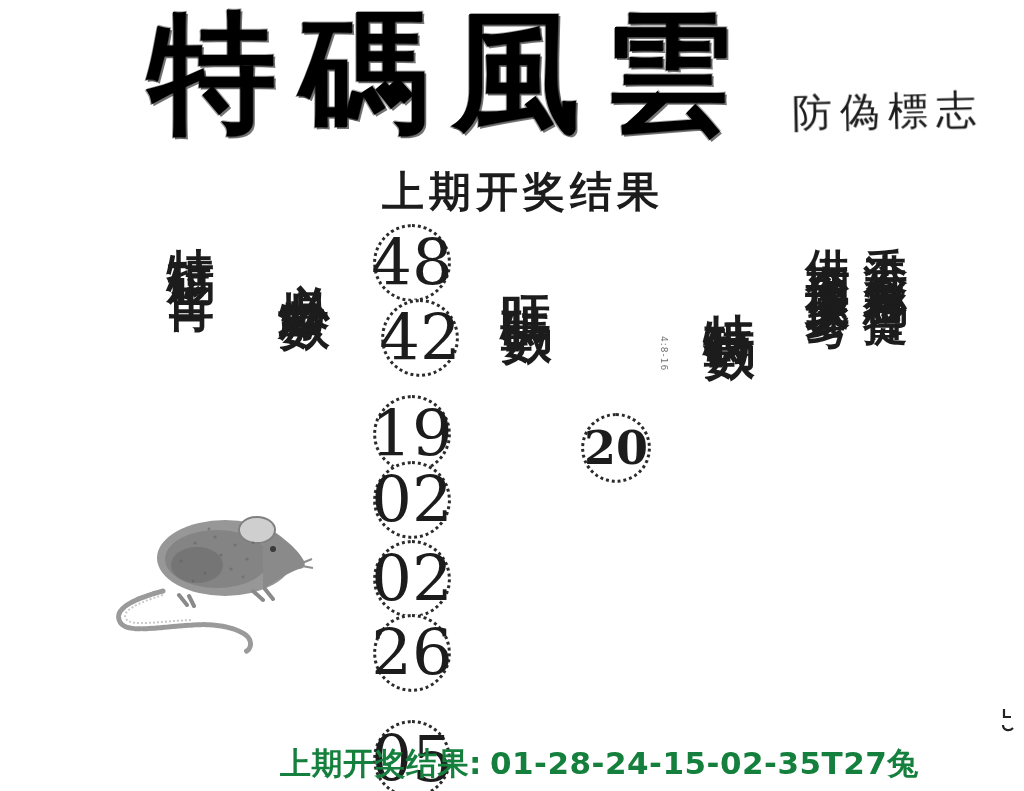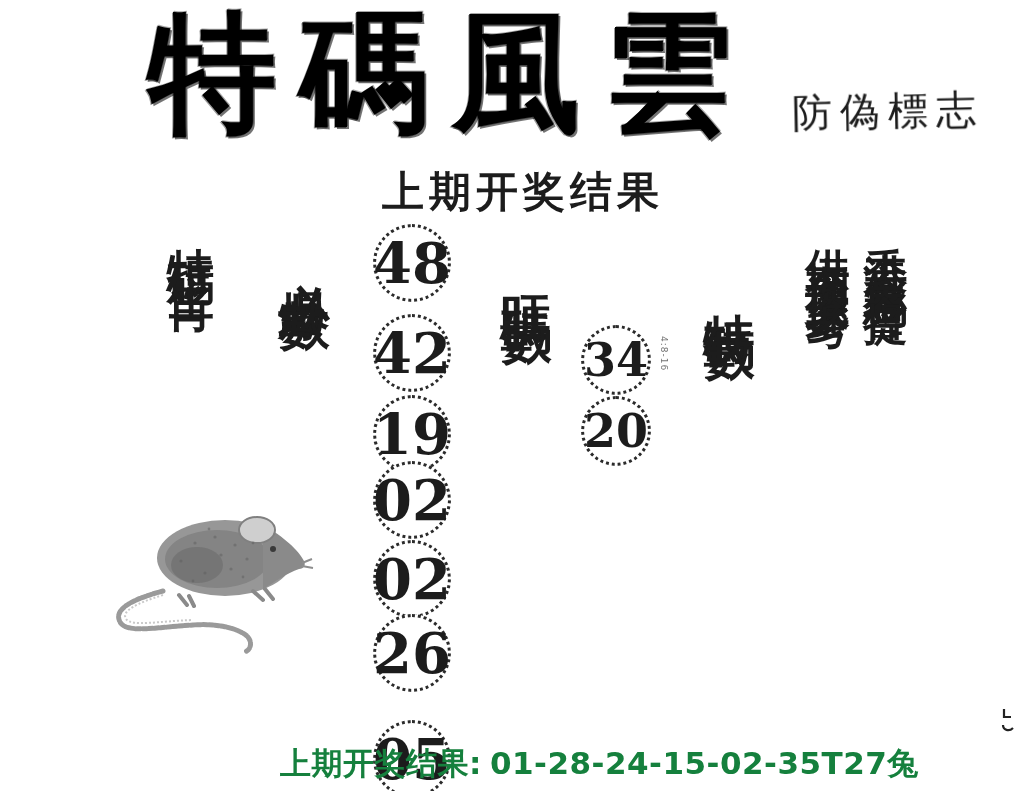--- a/index.html
+++ b/index.html
@@ -47,26 +47,26 @@
   .col-note-outer { left: 857px; top: 211px; font-size: 44px; letter-spacing: 8px; font-weight: 600; }
 
   
   .num-circle {
     position: absolute;
     border: 3px dotted #2b2b2b; border-radius: 50%;
     display: flex; align-items: center; justify-content: center;
     font-family: "DejaVu Serif", "Liberation Serif", serif;
     background: #fff;
   }
-  .c1 { width: 72px; height: 72px; left: 373px; font-size: 56px; font-weight: 700; }
-  .c1-0 { top: 224px; } .c1-1 { top: 314px; } .c1-2 { top: 395px; }
+  .c1 { width: 72px; height: 72px; left: 373px; font-size: 64px; font-weight: 400; }
+  .c1-0 { top: 224px; } .c1-1 { top: 299px; margin-left: 8px; } .c1-2 { top: 395px; }
   .c1-3 { top: 461px; } .c1-4 { top: 540px; } .c1-5 { top: 614px; }
   .c1-6 { top: 720px; z-index: 1; }
   .c2 { width: 64px; height: 64px; left: 581px; font-size: 46px; font-weight: 600; }
-  .c2-0 { top: 325px; } .c2-1 { top: 396px; } .c2-2 { top: 490px; }
+  .c2-0 { top: 325px; } .c2-1 { top: 413px; } .c2-2 { top: 490px; }
 
   
   .footer-line {
     position: absolute; left: 280px; top: 743px; z-index: 3;
     font-family: "DejaVu Sans", "Liberation Sans", sans-serif;
     font-size: 31px; font-weight: 800; letter-spacing: 0.5px;
     white-space: nowrap; color: #15803d;
   }
   .footer-line .label { margin-right: 8px; }
 
@@ -97,21 +97,20 @@
   <div class="vcol col-tema">特碼數</div>
 
   <div class="num-circle c1 c1-0">48</div>
   <div class="num-circle c1 c1-1">42</div>
   <div class="num-circle c1 c1-2">19</div>
   <div class="num-circle c1 c1-3">02</div>
   <div class="num-circle c1 c1-4">02</div>
   <div class="num-circle c1 c1-5">26</div>
   <div class="num-circle c1 c1-6">05</div>
 
-  <div class="num-circle c2 c2-0">34</div>
   <div class="num-circle c2 c2-1">20</div>
 
   <div class="vcol col-note-inner">供本期預攪珠參考</div>
   <div class="vcol col-note-outer">香港六合彩馬會提</div>
 
   <div class="rat-wrap">
     <svg width="215" height="165" viewBox="0 0 215 165" xmlns="http://www.w3.org/2000/svg">
 
       <path d="M 58 88 C 28 96, 8 106, 15 119 C 22 131, 52 124, 88 122 C 114 120, 134 126, 142 133 C 147 138, 147 146, 140 149" fill="none" stroke="#9a9a9a" stroke-width="5" stroke-dasharray="4 2" stroke-linecap="round"></path>
       <path d="M 58 92 C 32 100, 16 108, 21 116 C 27 124, 54 118, 88 117" fill="none" stroke="#c9c9c9" stroke-width="2" stroke-dasharray="2 2"></path>

